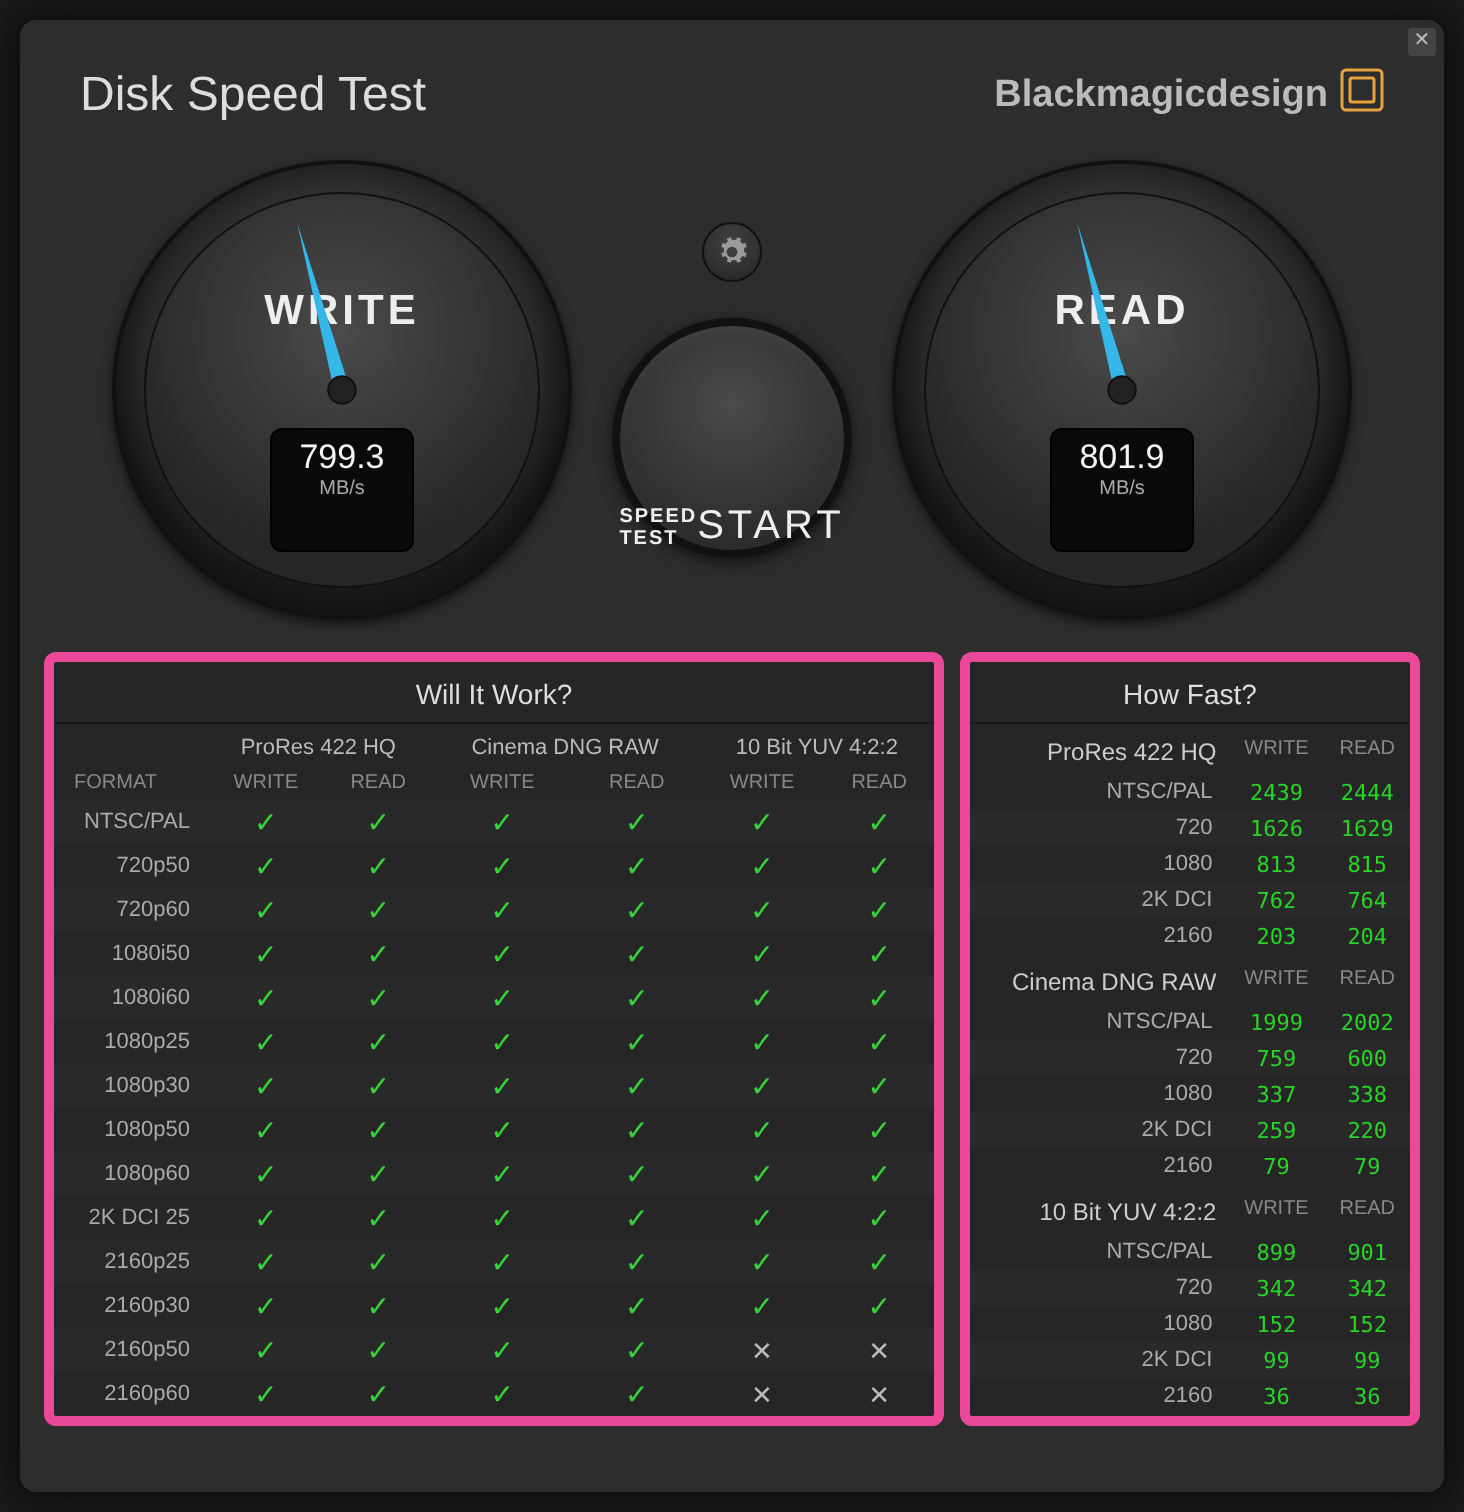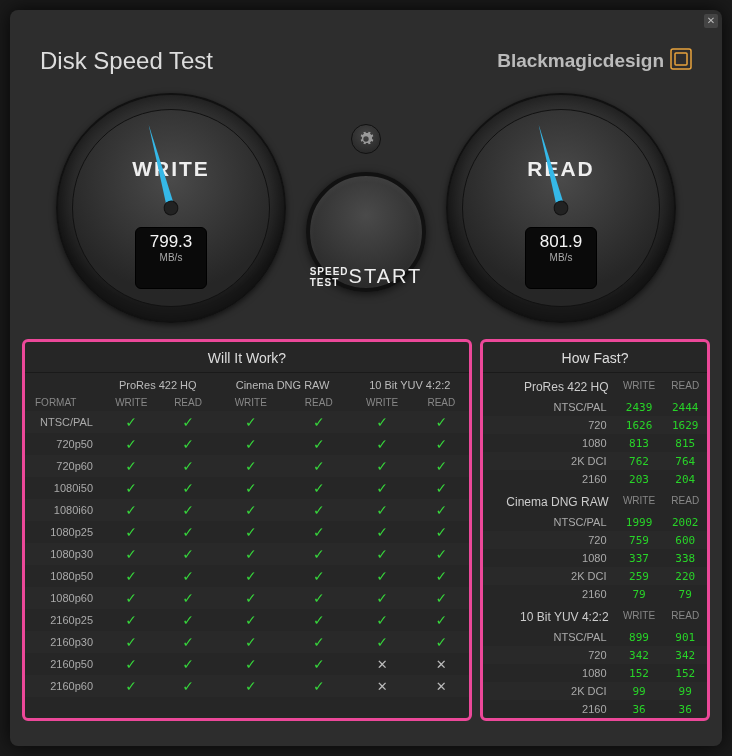--- a/index.html
+++ b/index.html
@@ -29,21 +29,21 @@
     color: #bbb;
     font-size: 10px;
     line-height: 14px;
     text-align: center;
     cursor: pointer;
   }
   .header {
     display: flex;
     justify-content: space-between;
     align-items: center;
-    padding: 37px 30px 10px 30px;
+    padding: 24px 30px 10px 30px;
   }
   .title {
     font-size: 24px;
     font-weight: 300;
     color: #ddd;
   }
   .brand {
     display: flex;
     align-items: center;
     font-size: 19px;
@@ -149,21 +149,21 @@
   .start-btn .big { font-size: 20px; letter-spacing: 2px; font-weight: 400; }
 
   .bottom {
     display: flex;
     gap: 8px;
     padding: 0 12px 12px 12px;
   }
   .panel {
     background: #262626;
     border-radius: 6px;
-    border: 3px solid #ec4899;
+    border: 5px solid #ec4899;
   }
   .panel-title {
     text-align: center;
     font-size: 14px;
     color: #ddd;
     padding: 8px 0 6px 0;
     border-bottom: 1px solid #1a1a1a;
   }
   .panel-left { width: 450px; }
   .panel-right { flex: 1; }
@@ -379,20 +379,29 @@
             <tr>
               <td class="fmt">1080p60</td>
               <td><span class="chk">✓</span></td>
               <td><span class="chk">✓</span></td>
               <td><span class="chk">✓</span></td>
               <td><span class="chk">✓</span></td>
               <td><span class="chk">✓</span></td>
               <td><span class="chk">✓</span></td>
             </tr>
             <tr>
+              <td class="fmt">2K DCI 25</td>
+              <td><span class="chk">✓</span></td>
+              <td><span class="chk">✓</span></td>
+              <td><span class="chk">✓</span></td>
+              <td><span class="chk">✓</span></td>
+              <td><span class="chk">✓</span></td>
+              <td><span class="chk">✓</span></td>
+            </tr>
+            <tr>
               <td class="fmt">2160p25</td>
               <td><span class="chk">✓</span></td>
               <td><span class="chk">✓</span></td>
               <td><span class="chk">✓</span></td>
               <td><span class="chk">✓</span></td>
               <td><span class="chk">✓</span></td>
               <td><span class="chk">✓</span></td>
             </tr>
             <tr>
               <td class="fmt">2160p30</td>

